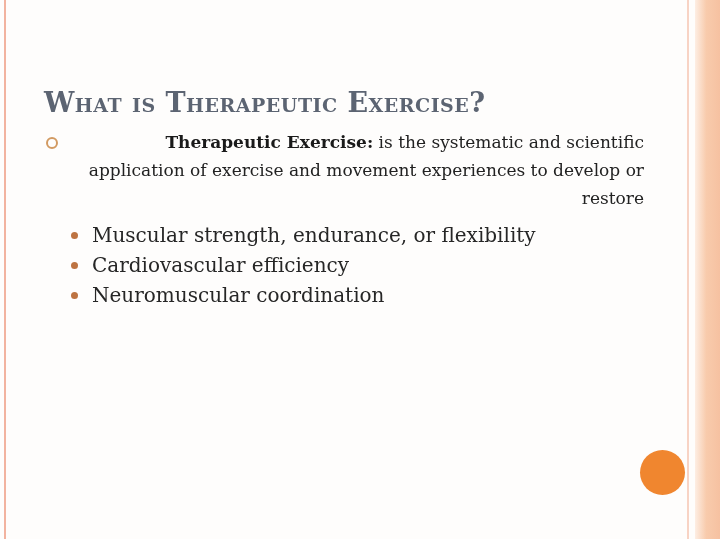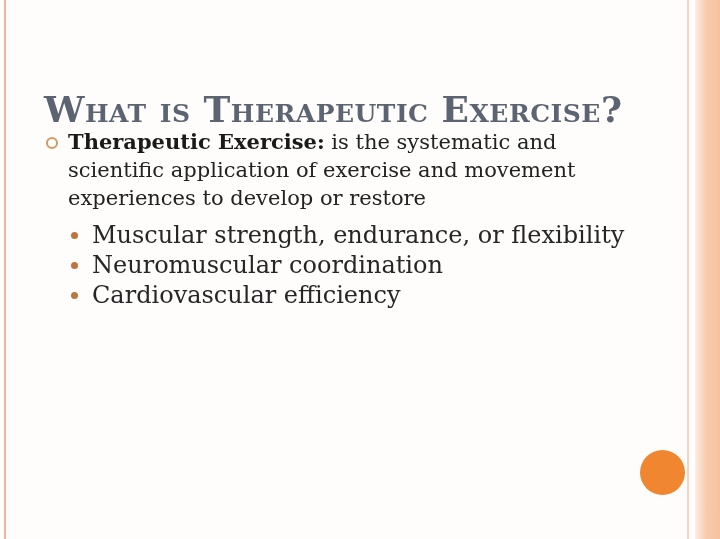--- a/index.html
+++ b/index.html
@@ -23,51 +23,52 @@
     position:absolute;left:695px;top:0;width:25px;height:539px;
     background:linear-gradient(to right,#fdeee4 0%,#f8cbac 45%,#f6c1a1 100%);
   }
   .accent-circle{
     position:absolute;left:640px;top:450px;width:45px;height:45px;
     border-radius:50%;background:#f0862f;
   }
   
   .title{
     position:absolute;left:44px;top:68px;width:600px;
-    font-size:36px;line-height:34px;
+    font-size:27px;line-height:34px;
     font-variant:small-caps;
     letter-spacing:0.5px;
     color:#5c6472;
   }
   
   .bullet{
     position:absolute;left:44px;width:600px;
   }
   .bullet-1{top:128px;}
   .bullet-2{top:369px;}
   .ring-marker{
     position:absolute;left:2px;top:9px;
     width:8px;height:8px;
     border:2.5px solid #d29a62;border-radius:50%;
     background:transparent;
   }
   .para{
     margin:0 0 0 24px;
-    font-size:21px;line-height:28px;
+    font-size:17px;line-height:28px;
     color:#222222;
+    text-align:right;
   }
   .para b{color:#1a1a1a;}
   
   .sublist{
     position:absolute;left:68px;top:220px;width:560px;
   }
   .subitem{
     position:relative;
     padding-left:24px;
-    font-size:24px;line-height:30px;
+    font-size:20px;line-height:30px;
     color:#262626;
   }
   .dot-marker{
     position:absolute;left:3px;top:12px;
     width:7px;height:7px;border-radius:50%;
     background:#bd7342;
   }
 </style>
 </head>
 <body>
@@ -86,22 +87,22 @@
     <p class="para"><b>Therapeutic Exercise:</b> <span>is the systematic and scientific application of exercise and movement experiences to develop or restore</span></p>
   </div>
 
   <div class="sublist">
     <div class="subitem">
       <span class="dot-marker"></span>
       <span>Muscular strength, endurance, or flexibility</span>
     </div>
     <div class="subitem">
       <span class="dot-marker"></span>
-      <span>Neuromuscular coordination</span>
+      <span>Cardiovascular efficiency</span>
     </div>
     <div class="subitem">
       <span class="dot-marker"></span>
-      <span>Cardiovascular efficiency</span>
+      <span>Neuromuscular coordination</span>
     </div>
   </div>
 
 
 </div>
 
 </body></html>

